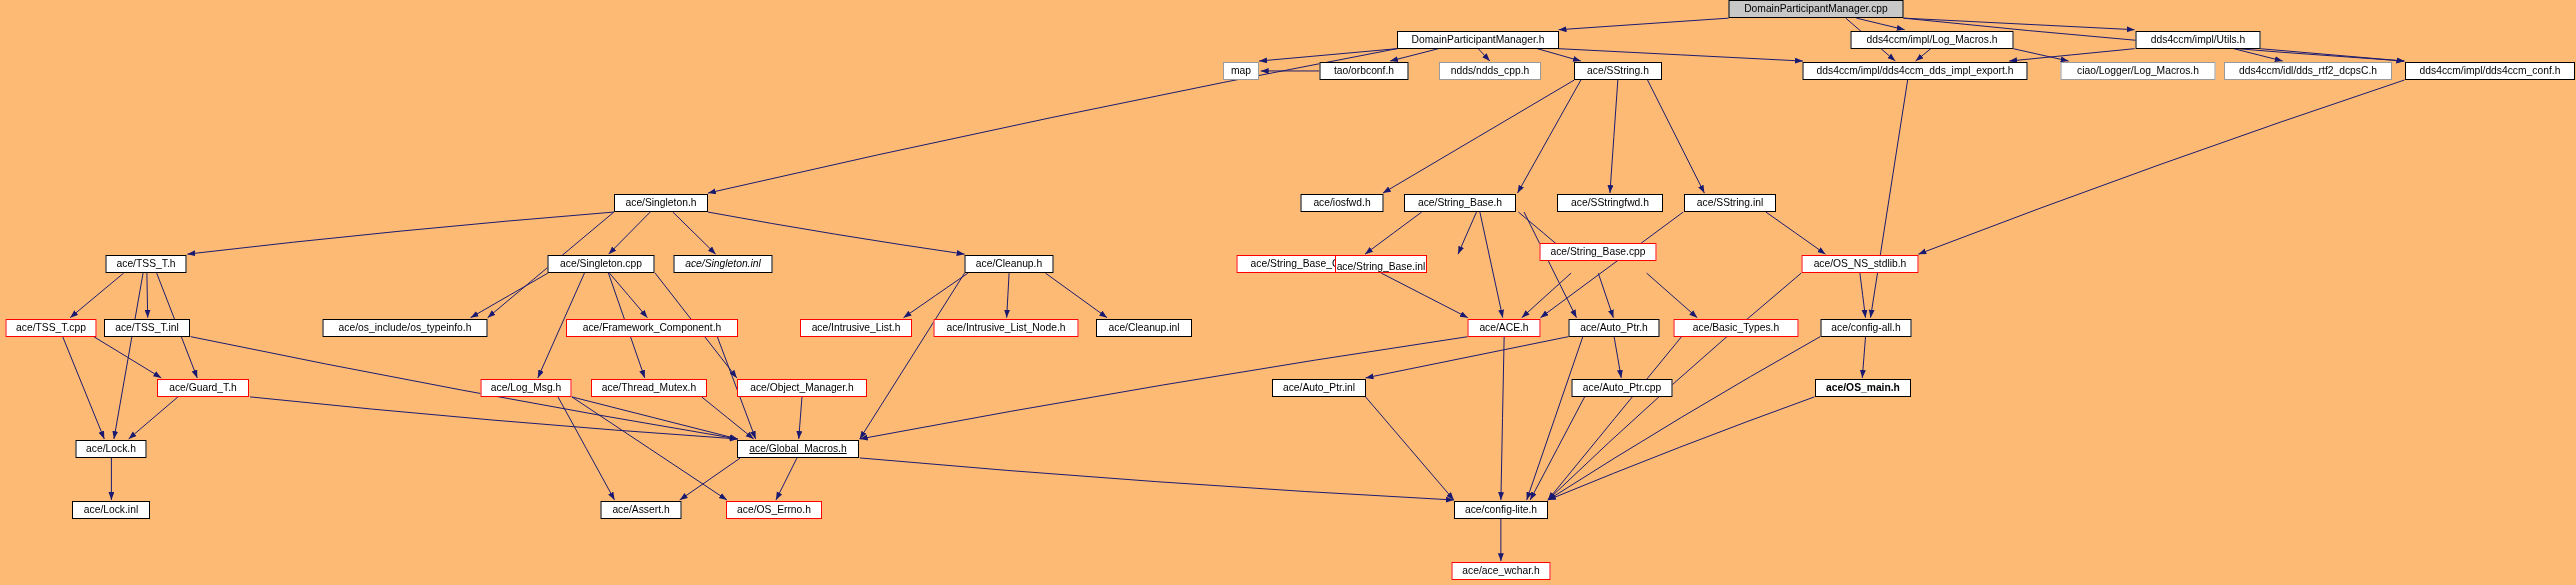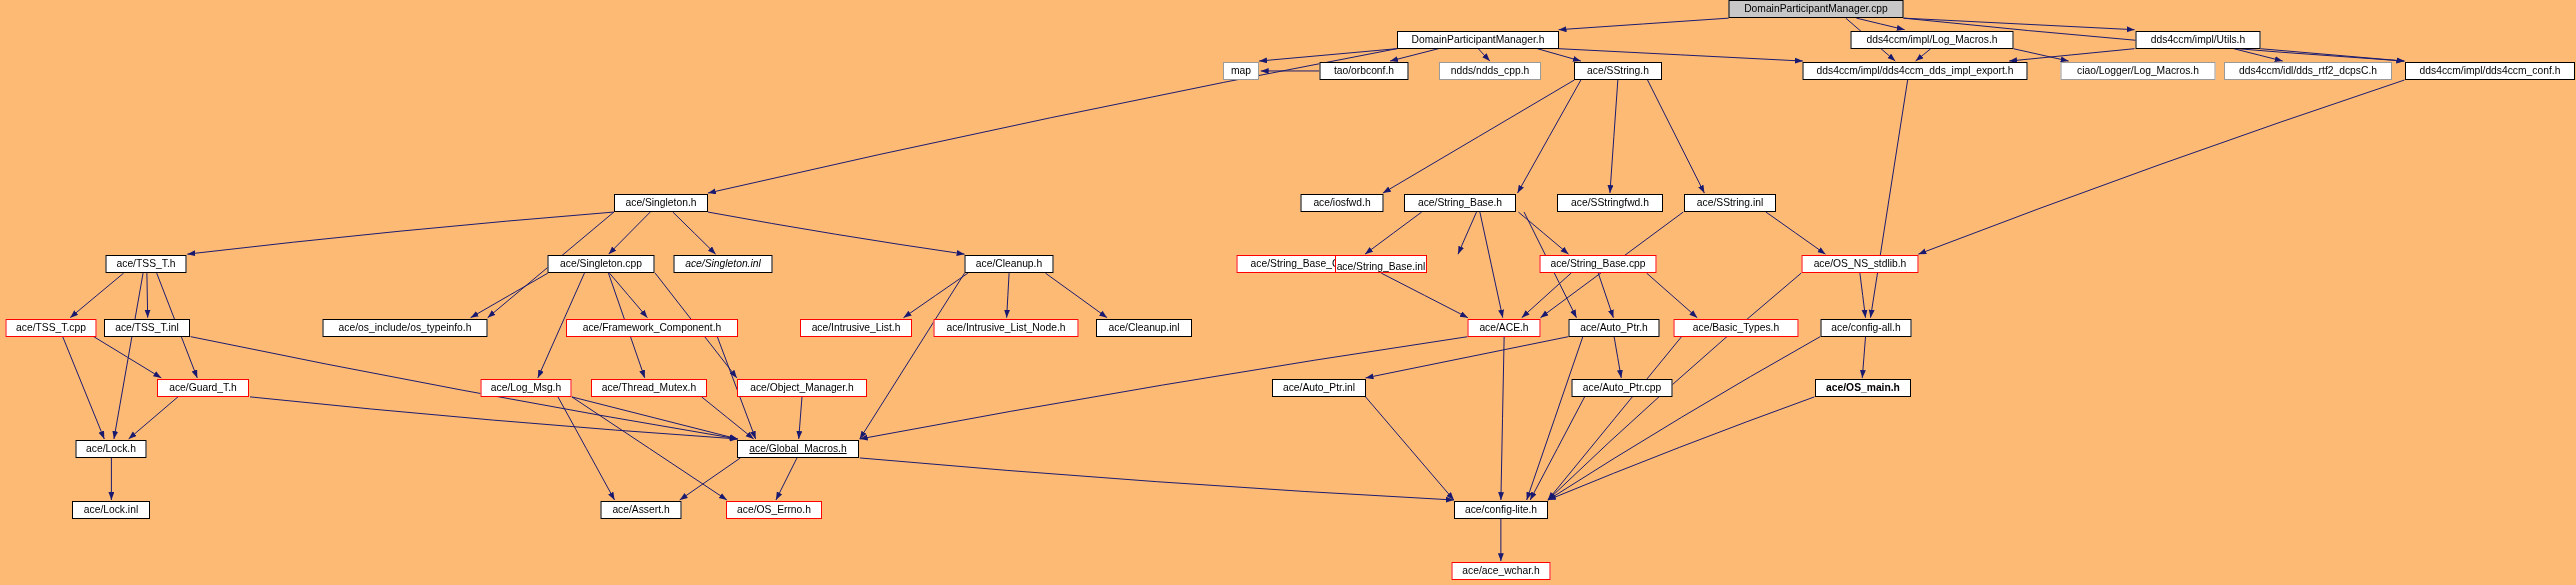--- a/index.html
+++ b/index.html
@@ -171,21 +171,21 @@
       </div>
       <div class="node" style="left: 1009px; top: 264px; width: 89px;">
         <span>ace/Cleanup.h</span>
       </div>
       <div class="node red" style="left: 1309px; top: 264px; width: 145px;">
         <span>ace/String_Base_Const.h</span>
       </div>
       <div class="node red" style="left: 1381px; top: 264px; width: 92px; align-items: flex-end;">
         <span>ace/String_Base.inl</span>
       </div>
-      <div class="node red" style="left: 1598px; top: 264px; width: 117px;">
+      <div class="node red" style="left: 1598px; top: 252px; width: 117px;">
         <span>ace/String_Base.cpp</span>
       </div>
       <div class="node red" style="left: 1860px; top: 264px; width: 117px;">
         <span>ace/OS_NS_stdlib.h</span>
       </div>
       <div class="node red" style="left: 51px; top: 328px; width: 91px;">
         <span>ace/TSS_T.cpp</span>
       </div>
       <div class="node" style="left: 147px; top: 328px; width: 86px;">
         <span>ace/TSS_T.inl</span>

